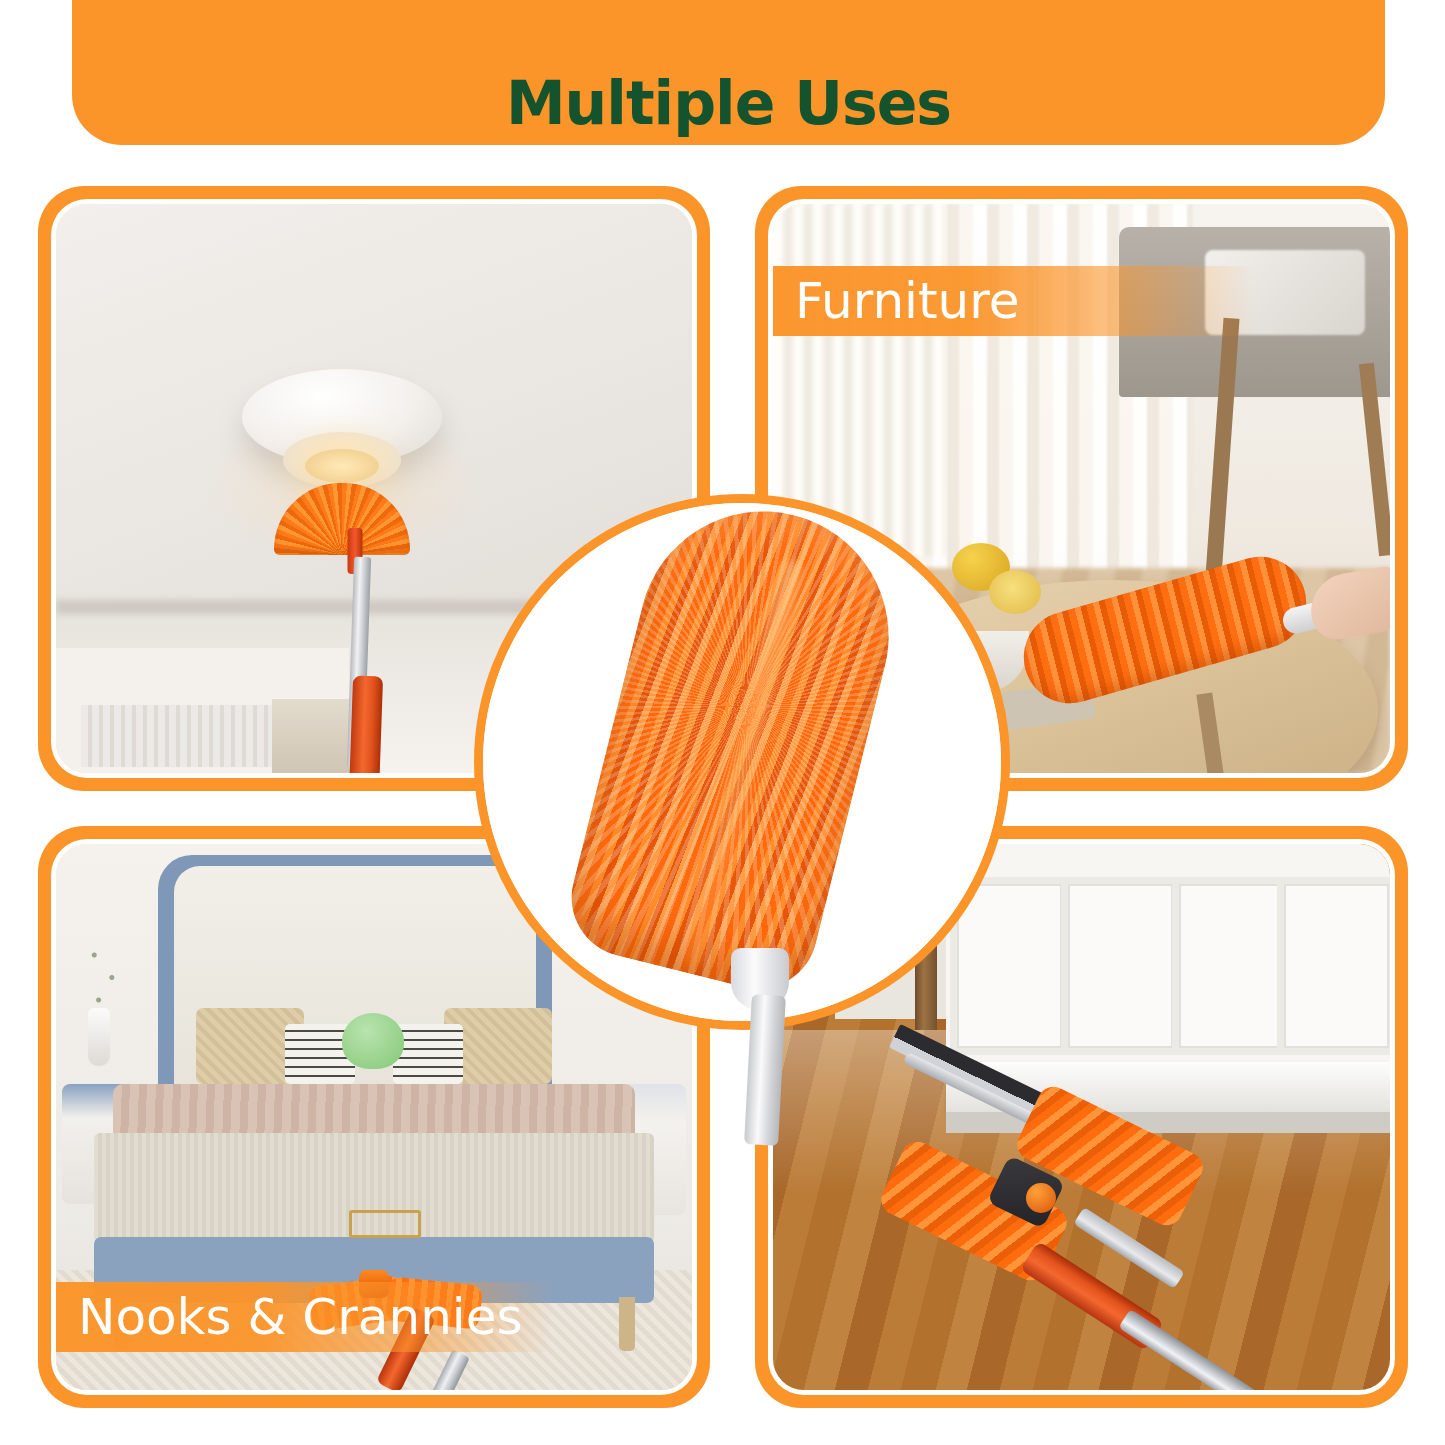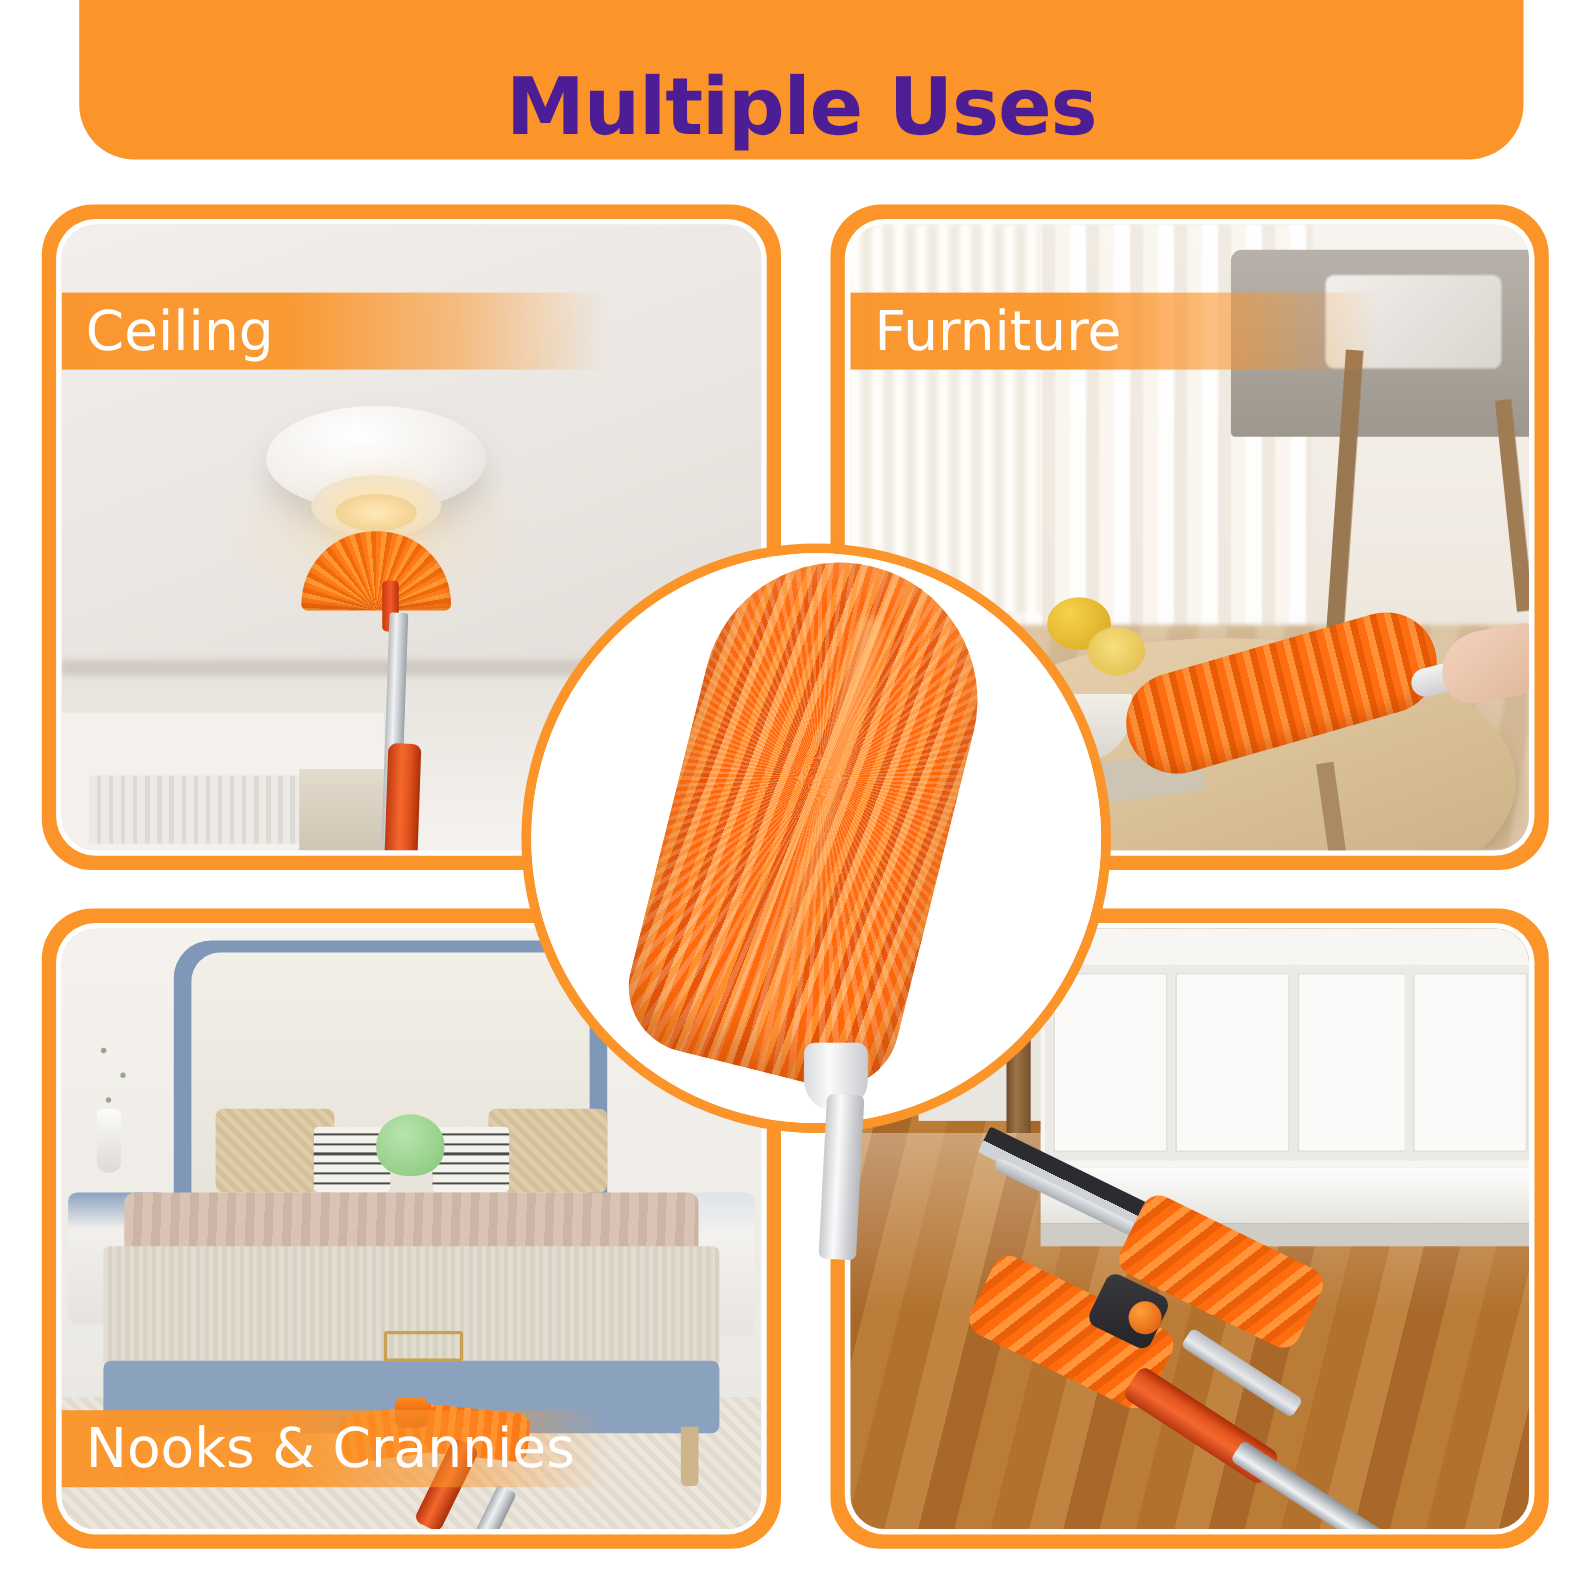--- a/index.html
+++ b/index.html
@@ -4,21 +4,21 @@
 <style>
   html,body{margin:0;padding:0;background:#ffffff;}
   body{width:1445px;height:1445px;position:relative;overflow:hidden;
        font-family:"Liberation Sans","DejaVu Sans",sans-serif;}
 
   
   .banner{position:absolute;left:72px;top:-60px;width:1313px;height:205px;
           background:#FB9429;border-radius:0 0 50px 50px;
           display:flex;align-items:flex-end;justify-content:center;
           padding-bottom:12px;box-sizing:border-box;}
-  .banner-title{color:#4c1d95;font-size:72px;font-weight:bold;letter-spacing:-1px;
+  .banner-title{color:#14532d;font-size:60px;font-weight:bold;letter-spacing:-1px;
                 line-height:1;white-space:nowrap;
                 font-family:"DejaVu Sans","Liberation Sans",sans-serif;}
 
   
   .grid{position:absolute;left:38px;top:186px;width:1370px;height:1222px;}
   .card{position:absolute;background:#FB9429;border-radius:46px;
         box-sizing:border-box;padding:13px;}
   .card-inner{width:100%;height:100%;border-radius:36px;background:#ffffff;
               padding:5px;box-sizing:border-box;}
   .photo{position:relative;width:100%;height:100%;border-radius:31px;
@@ -248,23 +248,20 @@
         <div class="abs s1-slat"></div>
         <div class="abs s1-door"></div>
         <div class="abs s1-glow"></div>
         <div class="abs s1-fix-outer"></div>
         <div class="abs s1-fix-in"></div>
         <div class="abs s1-bulb"></div>
         <div class="abs s1-fan"></div>
         <div class="abs s1-grip"></div>
         <div class="abs s1-pole"></div>
         <div class="abs s1-handle"></div>
-        <div class="label-band band-top">
-          <span class="label-text">Ceiling</span>
-        </div>
       </div>
     </div>
   </div>
 
   <div class="card c2">
     <div class="card-inner">
       <div class="photo">
         <div class="abs s2-bg"></div>
         <div class="abs s2-curtain"></div>
         <div class="abs s2-curtain2"></div>

